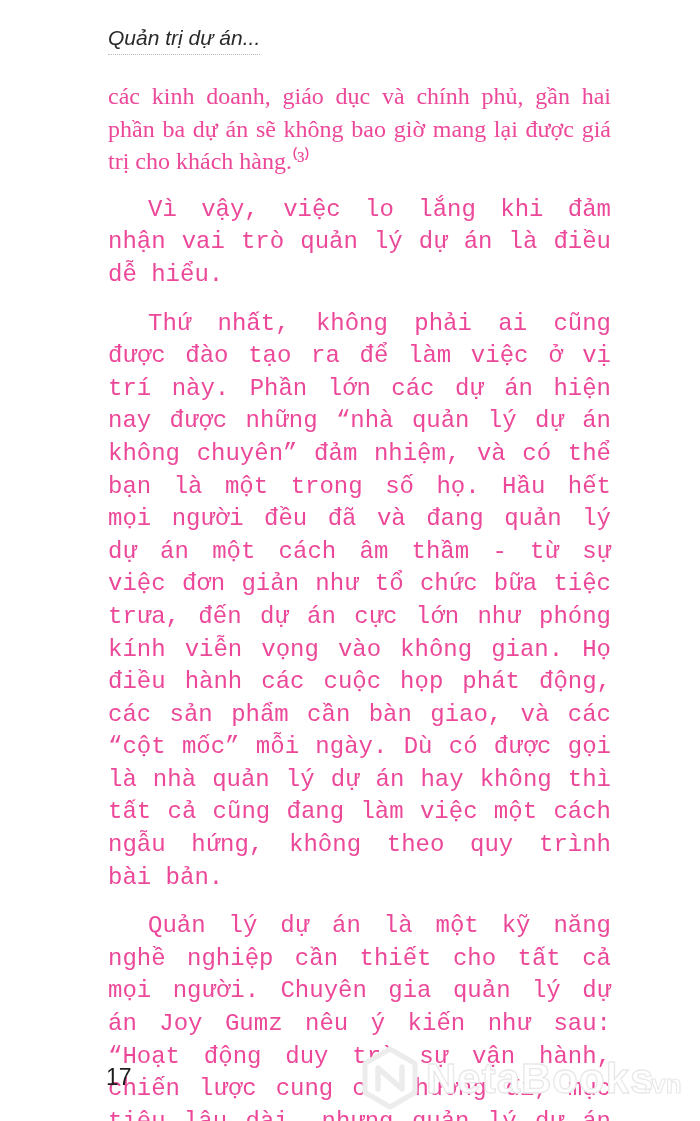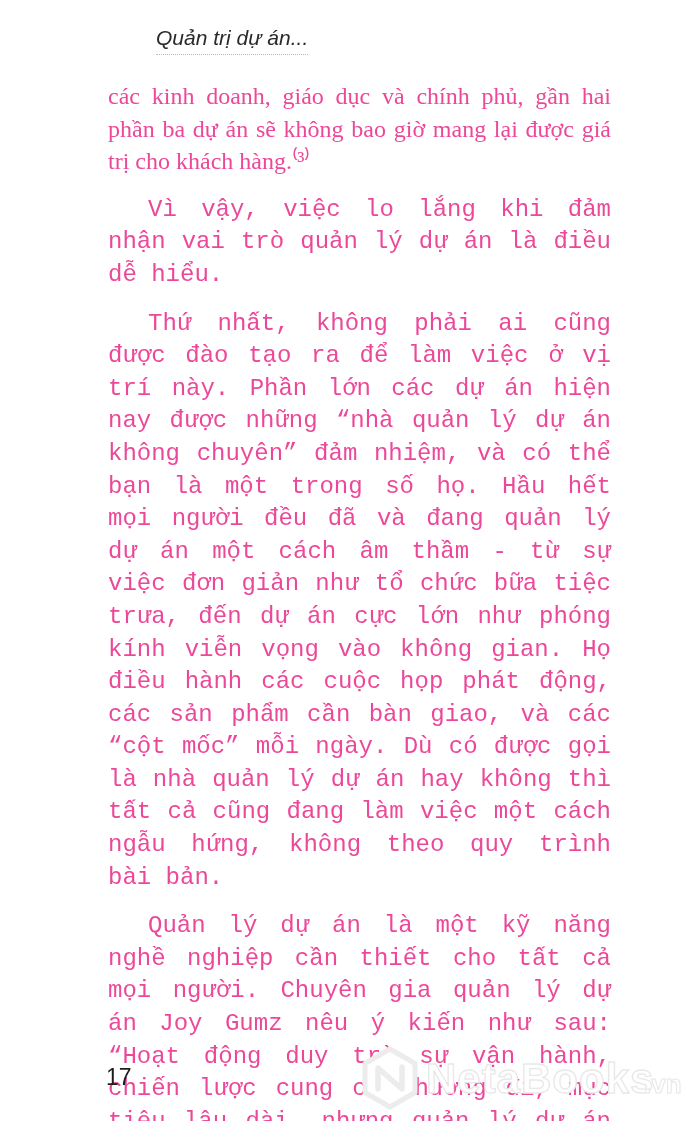--- a/index.html
+++ b/index.html
@@ -13,21 +13,20 @@
     font-family: "Liberation Serif", serif;
   }
   .running-header {
     position: absolute;
     left: 108px;
     top: 26px;
     font-family: "Liberation Sans", sans-serif;
     font-style: italic;
     font-size: 21px;
     color: #2a2a2a;
-    margin-left: 48px;
   }
   .running-header .hdr-text {
     display: inline-block;
     padding-bottom: 4px;
     border-bottom: 1px dotted #b8b8b8;
   }
   .body-text {
     position: absolute;
     left: 108px;
     top: 80px;

